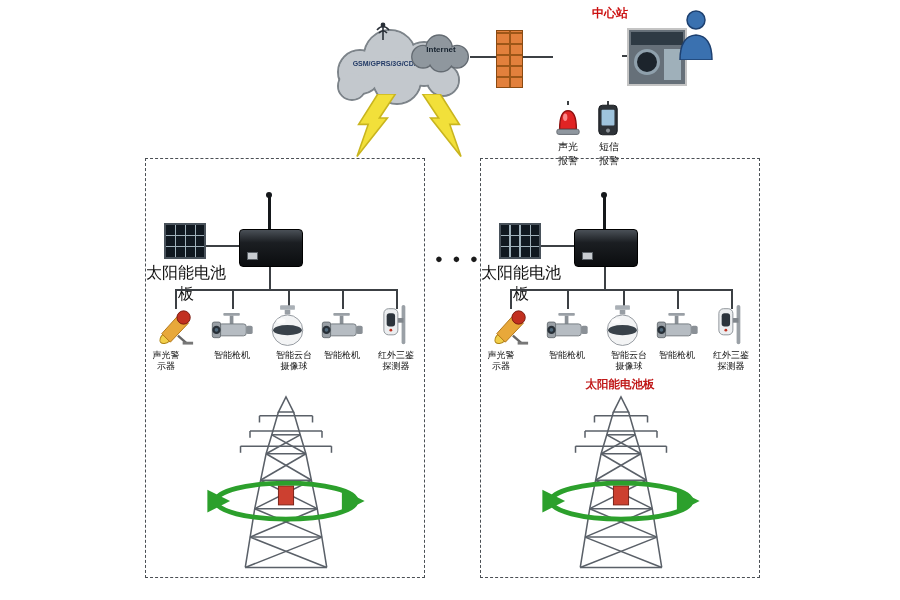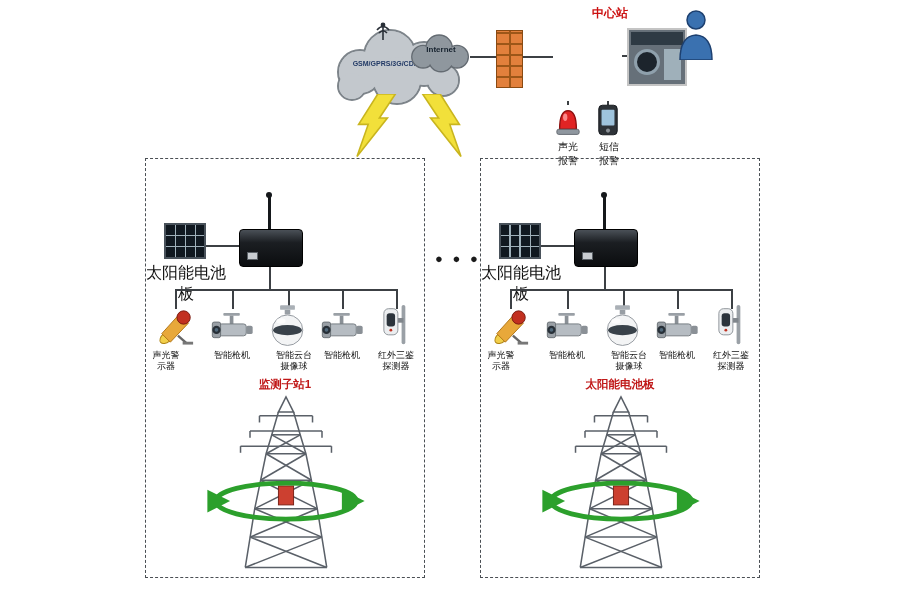--- a/index.html
+++ b/index.html
@@ -296,21 +296,20 @@
         <use href="#sym-det"></use>
       </svg>
     <div class="dev-label dl1 pre">声光警
 示器</div>
     <div class="dev-label dl2 pre">智能枪机</div>
     <div class="dev-label dl3 pre">智能云台
 摄像球</div>
     <div class="dev-label dl4 pre">智能枪机</div>
     <div class="dev-label dl5 pre">红外三鉴
 探测器</div>
-    <div class="station-name">监测子站1</div>
     <svg class="tower" viewBox="0 0 170 190">
         <use href="#sym-tower-scene"></use>
       </svg>
   </div>
 
   <div class="substation" style="left:480px;">
     <div class="solar"></div>
     <div class="solar-label">太阳能电池板</div>
     <div class="antenna"></div>
     <div class="router">

